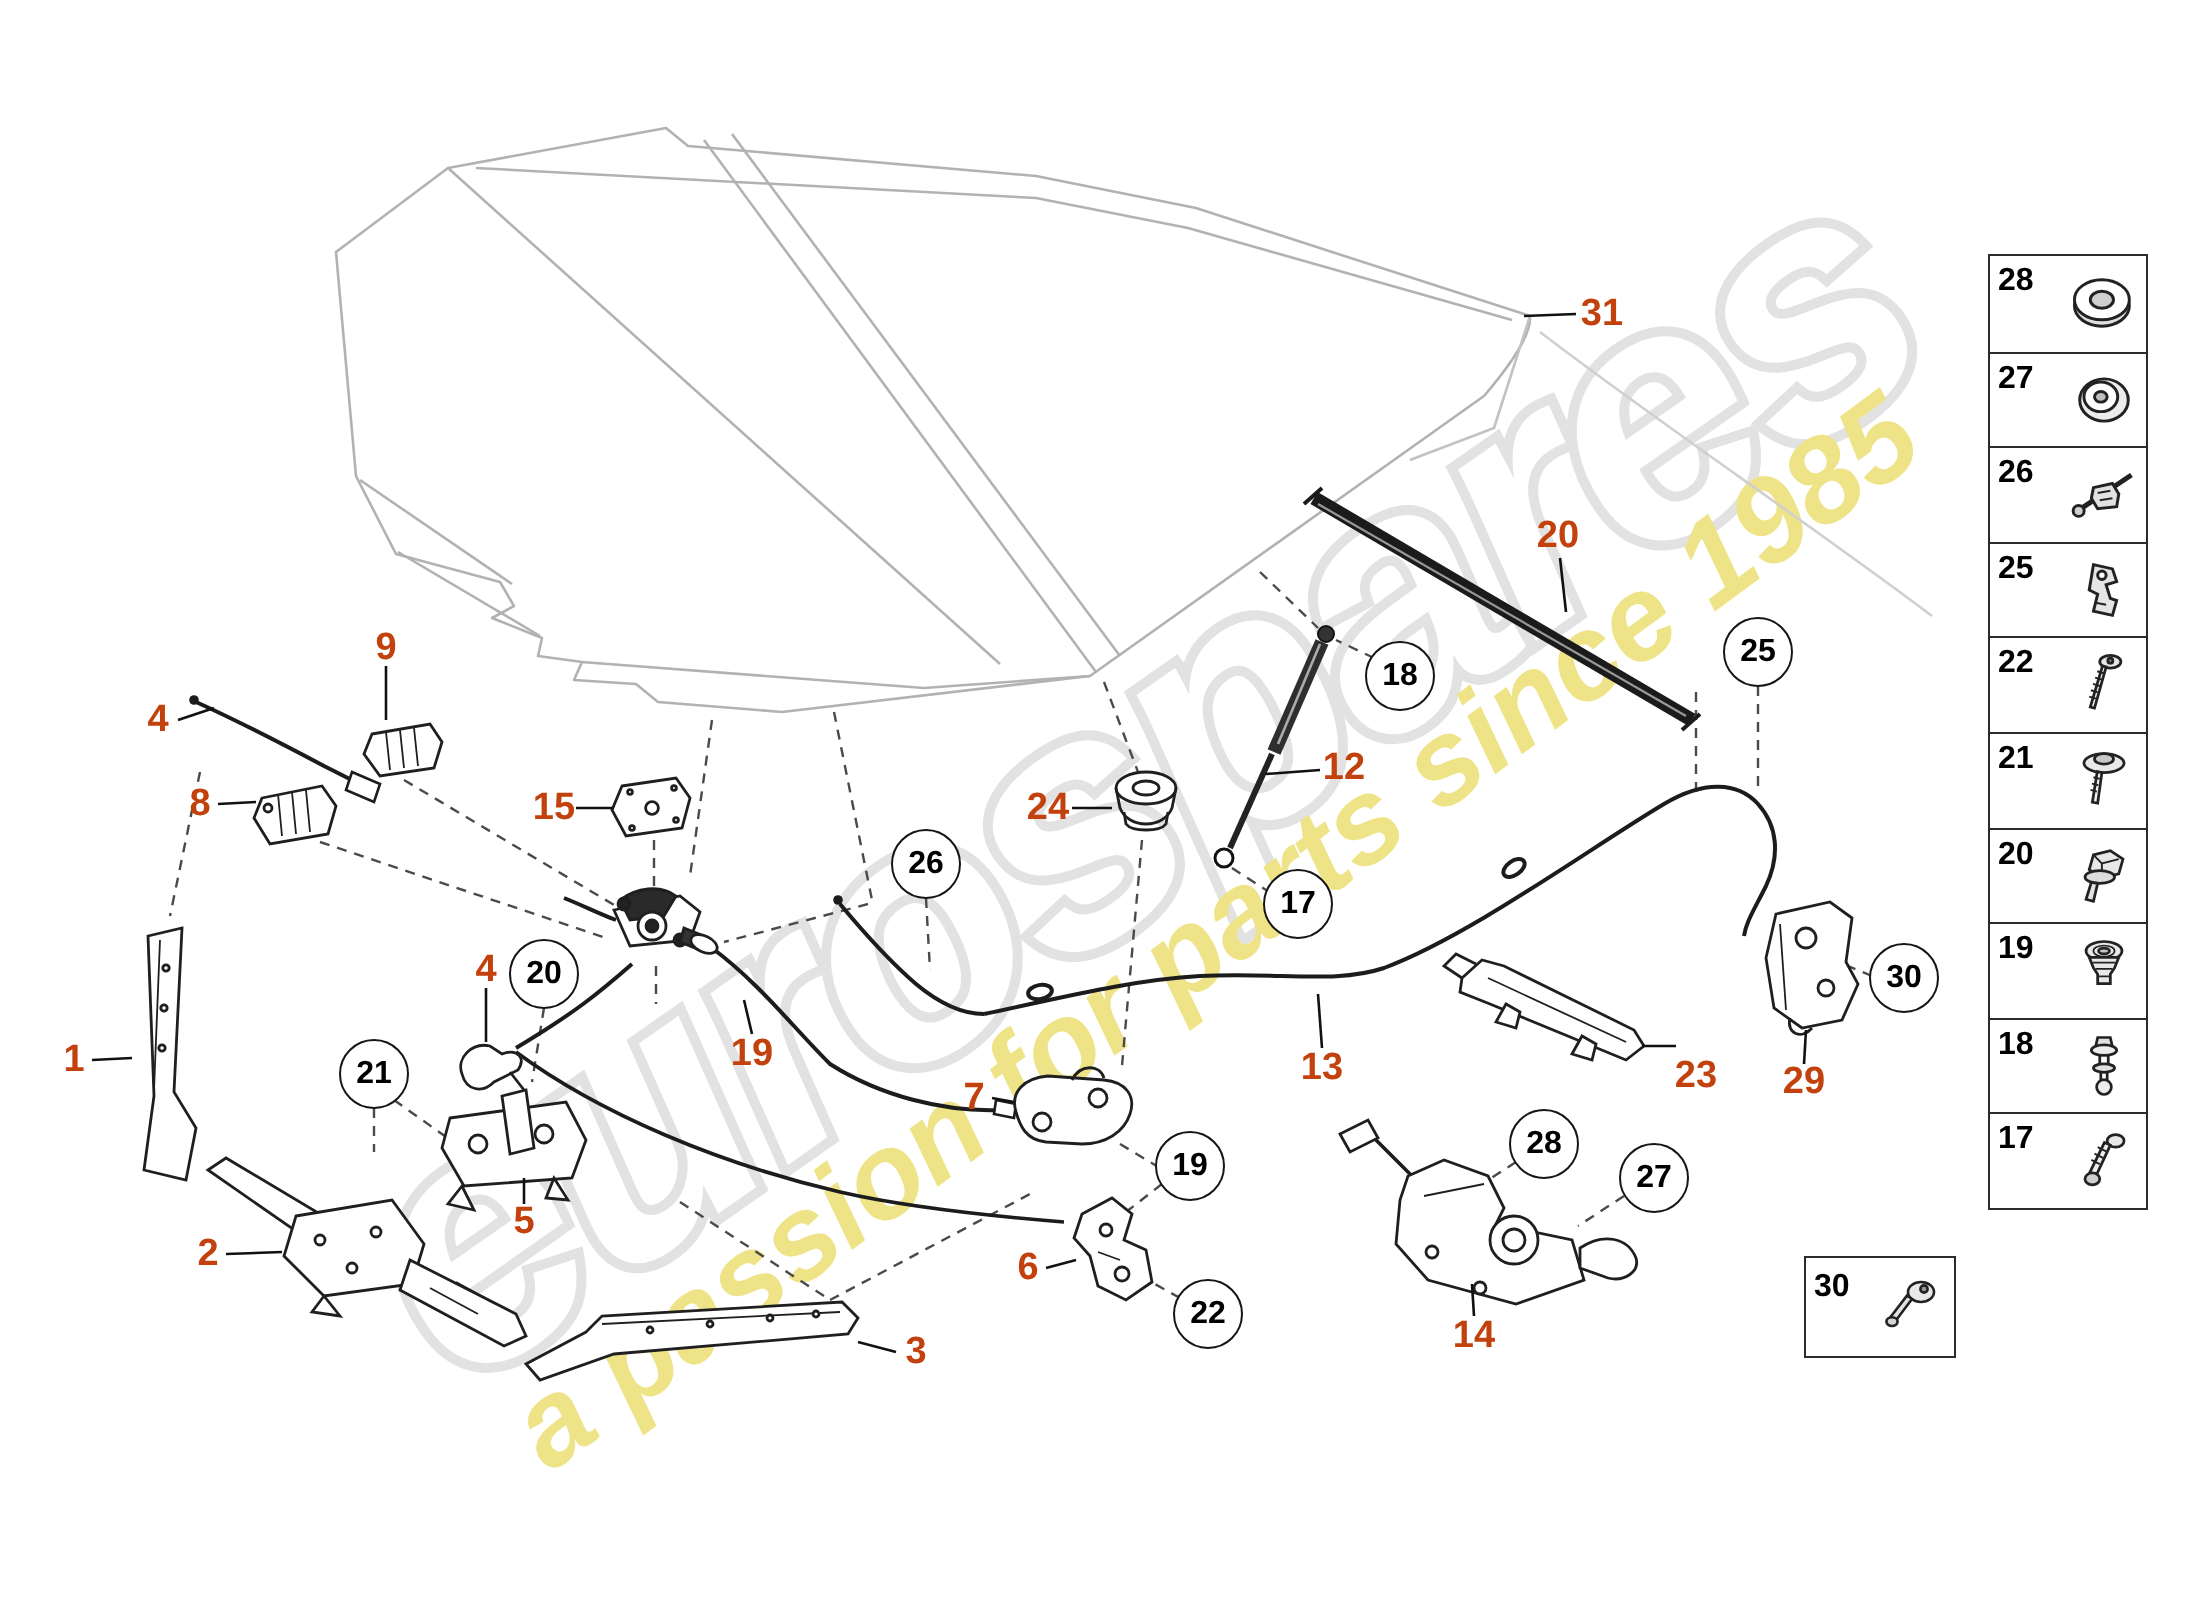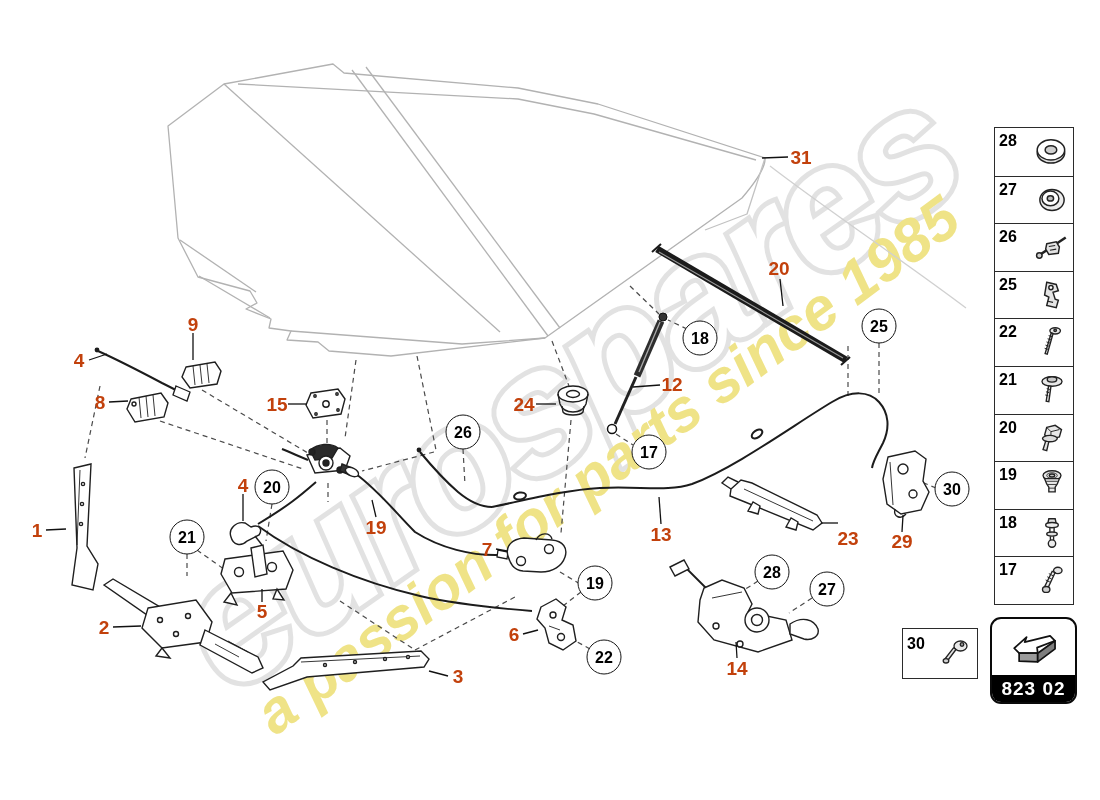--- a/index.html
+++ b/index.html
@@ -433,26 +433,14 @@
       </div>
     </div>
 
   <div id="extra30">
     <span class="num">30</span>
     <svg viewBox="0 0 36 36">
         <use href="#i-pan-screw"></use>
       </svg>
   </div>
 
-  <div id="code-box">
-    <div class="icon-area">
-      <svg width="52" height="44" viewBox="0 0 42 34">
-        <g stroke="#111" stroke-width="1.4" stroke-linejoin="round">
-          <path d="M5,18 L15,9 L13.5,13 L34,8 L38,12 L23.5,17.5 L24,22 L9,22 Z" fill="#fff"></path>
-          <path d="M9,22 L24,22 L24,29 L9,28.5 Z" fill="#9a9a9a"></path>
-          <path d="M24,22 L38,12 L38,18.5 L24,29 Z" fill="#7d7d7d"></path>
-        </g>
-      </svg>
-    </div>
-    <div class="code">823 02</div>
-  </div>
 
 </div>
 
 </body></html>

